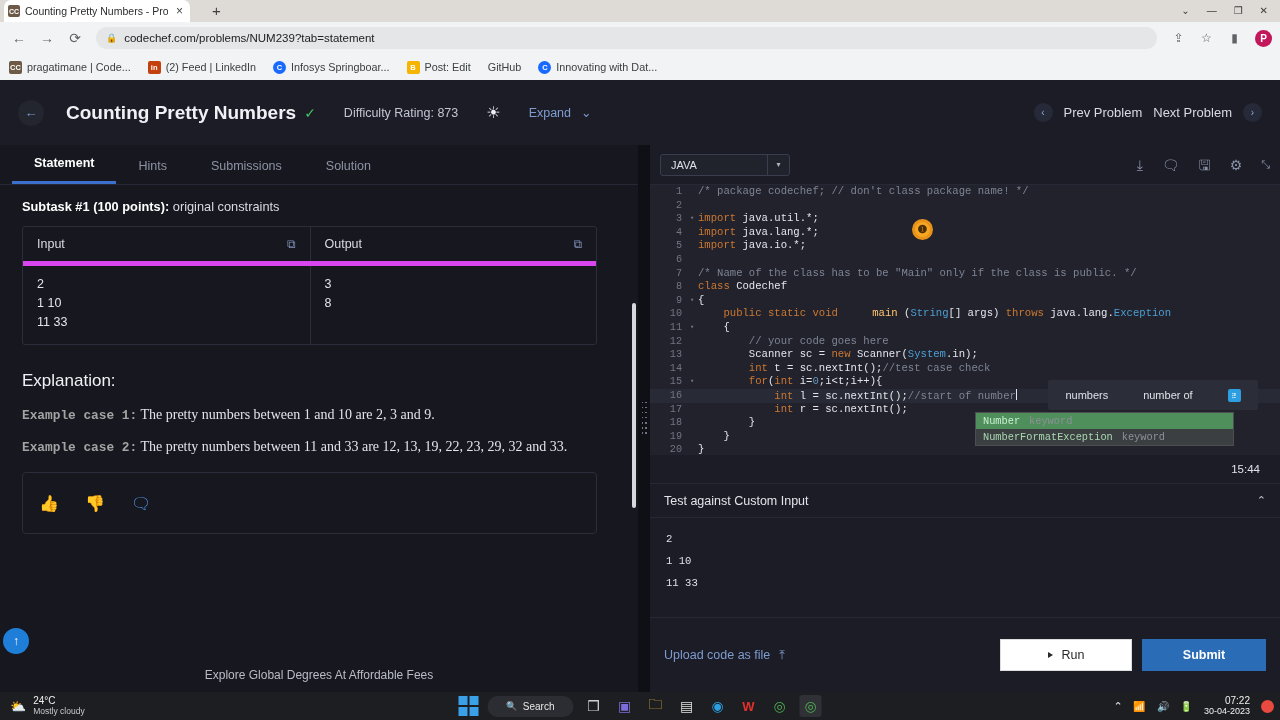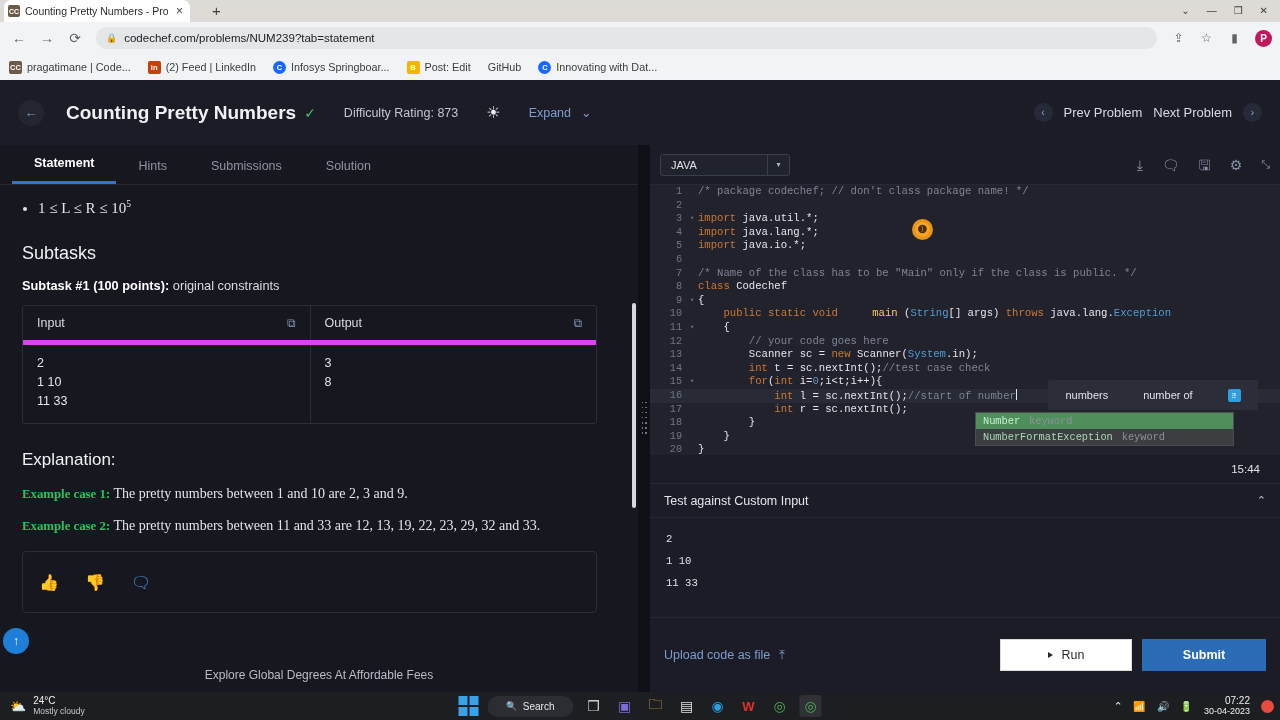--- a/index.html
+++ b/index.html
@@ -155,21 +155,21 @@
   .st-bcell {
     flex: 1 1 50%; padding: 9px 14px; font-size: 12.5px; color: #e2e4ea;
     line-height: 19px; font-family: "Liberation Sans", sans-serif;
   }
   .st-bcell + .st-bcell { border-left: 1px solid #2b2d3b; }
   .expl-h { font-size: 17px; color: #f0f1f5; margin-top: 26px; }
   .expl-p {
     font-family: "Liberation Serif", serif; font-size: 14px; color: #e2e4ea;
     margin-top: 16px;
   }
-  .expl-p b { font-family: Liberation Serif, serif; font-size: 12.8px; color: #22c55e; }
+  .expl-p b { font-family: Liberation Mono, monospace; font-size: 12.8px; color: #a3a3a3; }
   .feedback-box {
     margin-top: 17px; width: 575px; height: 62px; border: 1px solid #2b2d3b; border-radius: 4px;
     display: flex; align-items: center; padding: 0 16px;
   }
   .fb-left { flex: 1 1 auto; }
   .fb-q { font-size: 12.5px; color: #e2e4ea; }
   .fb-sub { font-size: 9.5px; color: #75798a; margin-top: 6px; }
   .fb-icons { display: flex; align-items: center; gap: 26px; font-size: 16px; color: #e2e4ea; }
   .fb-icons .blue { color: #4a90e2; }
   .ad-text {
@@ -428,25 +428,21 @@
 
       <div class="left-panel">
         <div class="tabs-row">
           <div class="ptab active">Statement</div>
           <div class="ptab">Hints</div>
           <div class="ptab">Submissions</div>
           <div class="ptab">Solution</div>
         </div>
 
         <div class="left-body">
-          <ul style="list-style:none">
-            <li class="constraint-li"><span>1 ≤ L ≤ R ≤ 10</span><sup>5</sup></li>
-          </ul>
-
-          <div class="sec-h">Subtasks</div>
+
           <div class="subtask-line"><b>Subtask #1 (100 points):</b><span> original constraints</span></div>
 
           <div class="sample-tbl">
             <div class="st-head">
               <div class="st-cell">
                 <span>Input</span>
                 <span class="copy-ico">⧉</span>
               </div>
               <div class="st-cell">
                 <span>Output</span>

